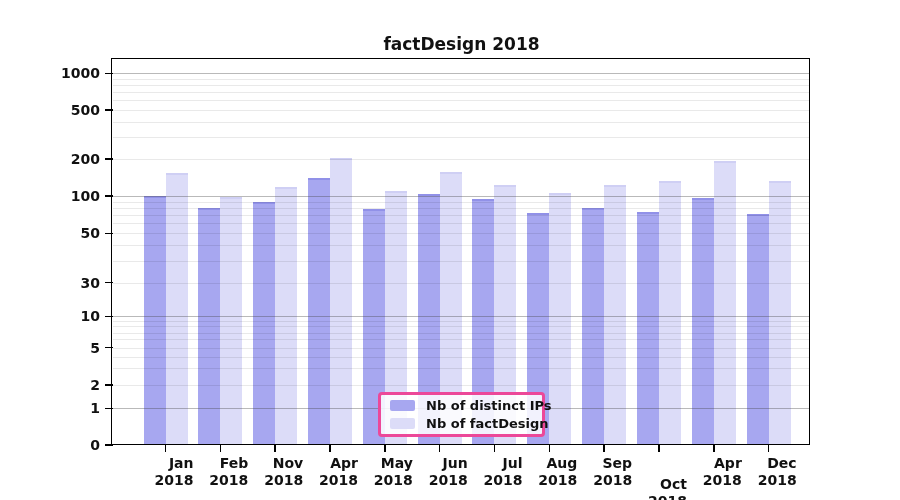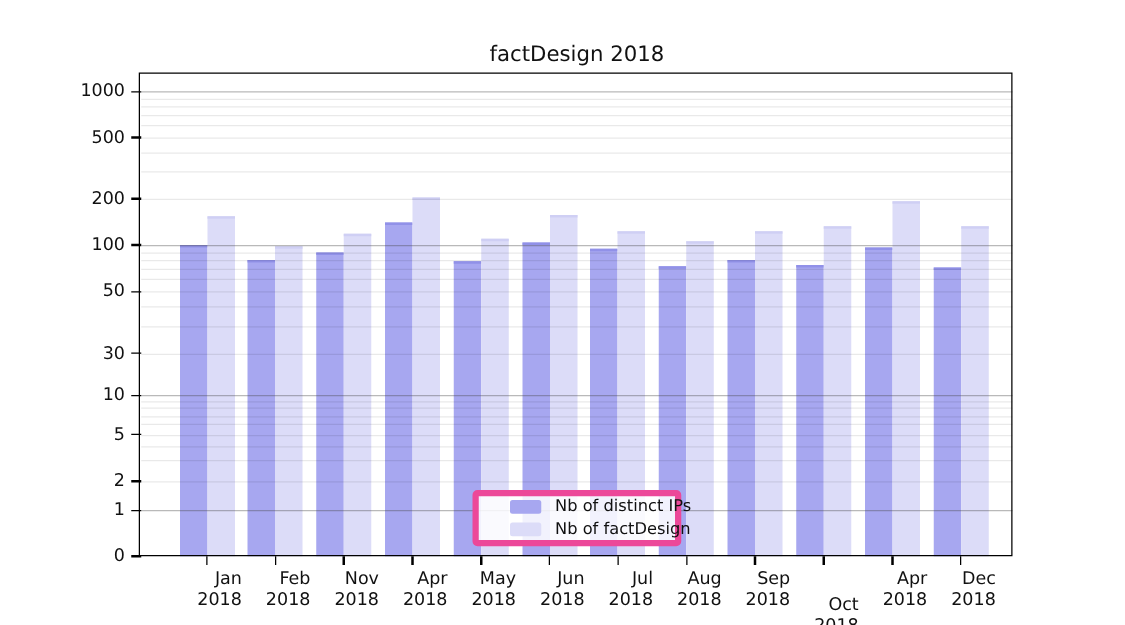--- a/index.html
+++ b/index.html
@@ -1,18 +1,18 @@
 <!DOCTYPE html>
 <html><head>
 <meta charset="utf-8">
 <style>
   html,body{margin:0;padding:0;background:#fff;}
   #figure{
     position:relative;width:900px;height:500px;background:#ffffff;
-    font-family:"DejaVu Sans","Liberation Sans",sans-serif;overflow:hidden;
+    font-family:"DejaVu Sans","Liberation Sans",sans-serif;overflow:hidden;font-weight:bold;
   }
   .chart-title{
     position:absolute;left:113px;top:34px;width:697px;text-align:center;
     font-size:17px;color:#111;
   }
   .plot-frame{
     position:absolute;border:1.8px solid #000;background:transparent;
     pointer-events:none;z-index:6;
   }
   .bar{position:absolute;z-index:2;}
@@ -24,23 +24,23 @@
   .ytick-label{
     position:absolute;width:72px;text-align:right;font-size:14px;color:#111;
     line-height:14px;
   }
   .xtick-label{
     position:absolute;width:56px;text-align:right;font-size:14px;color:#111;
     line-height:17px;
   }
   .legend{
     position:absolute;left:378px;top:392px;width:167px;height:45px;
-    background:rgba(255,255,255,0.85);border:5px solid #ec4899;border-radius:4px;
+    background:rgba(255,255,255,0.85);border:3px solid #ec4899;border-radius:4px;
     z-index:8;display:flex;flex-direction:column;justify-content:center;
-    gap:3px;padding:2px 16px;box-sizing:border-box;
+    gap:3px;padding:2px 0;box-sizing:border-box;
   }
   .legend-row{display:flex;align-items:center;gap:11px;padding-left:9px;}
   .legend-swatch{width:25px;height:11px;border-radius:2px;flex:0 0 auto;}
   .legend-label{font-size:13px;color:#111;white-space:nowrap;}
 </style>
 </head>
 <body>
 
 <div id="figure">
   <div class="chart-title">factDesign 2018</div>

